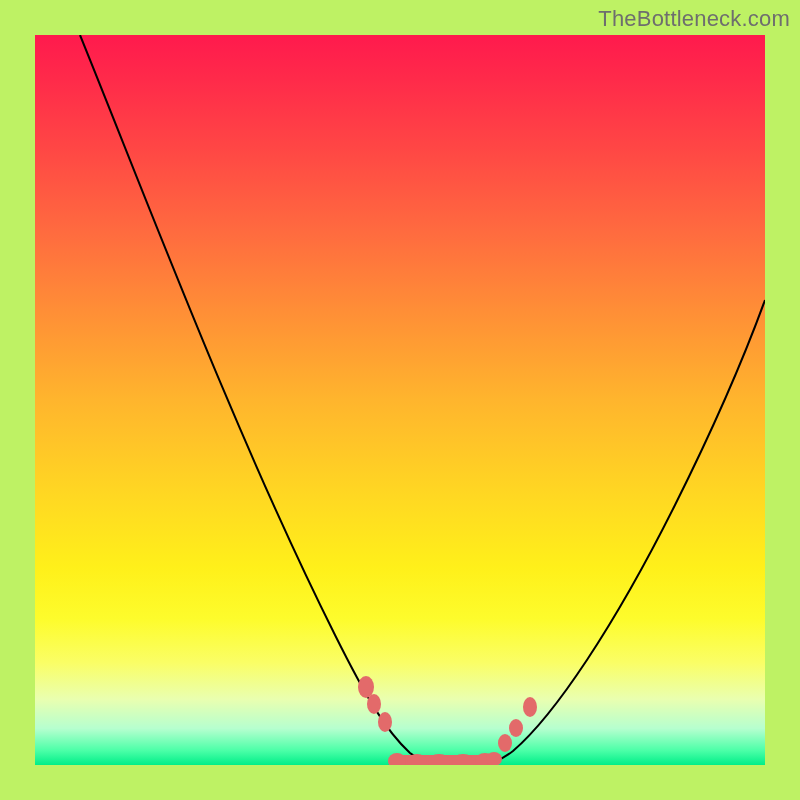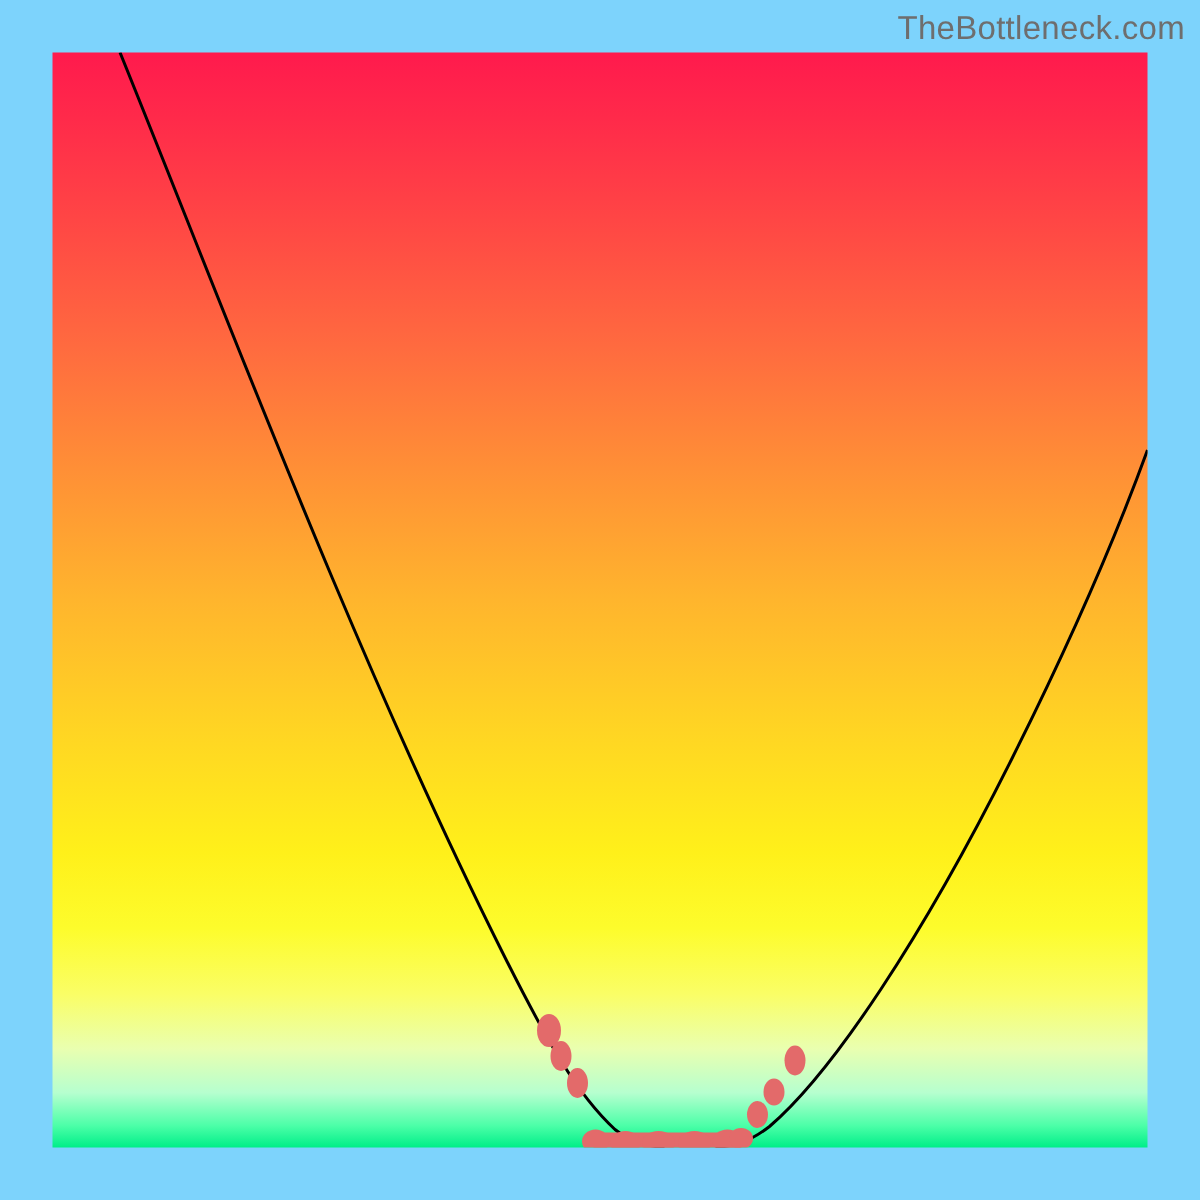--- a/index.html
+++ b/index.html
@@ -8,21 +8,21 @@
     width: 800px;
     height: 800px;
     overflow: hidden;
     background: #000;
     font-family: Arial, Helvetica, sans-serif;
   }
   .outer {
     position: relative;
     width: 800px;
     height: 800px;
-    background: #7dd3fc;
+    background: #bef264;
   }
   .plot {
     position: absolute;
     left: 35px;
     top: 35px;
     width: 730px;
     height: 730px;
     background: linear-gradient(to bottom,
       #ff1a4d 0%,
       #ff2a4a 6%,

